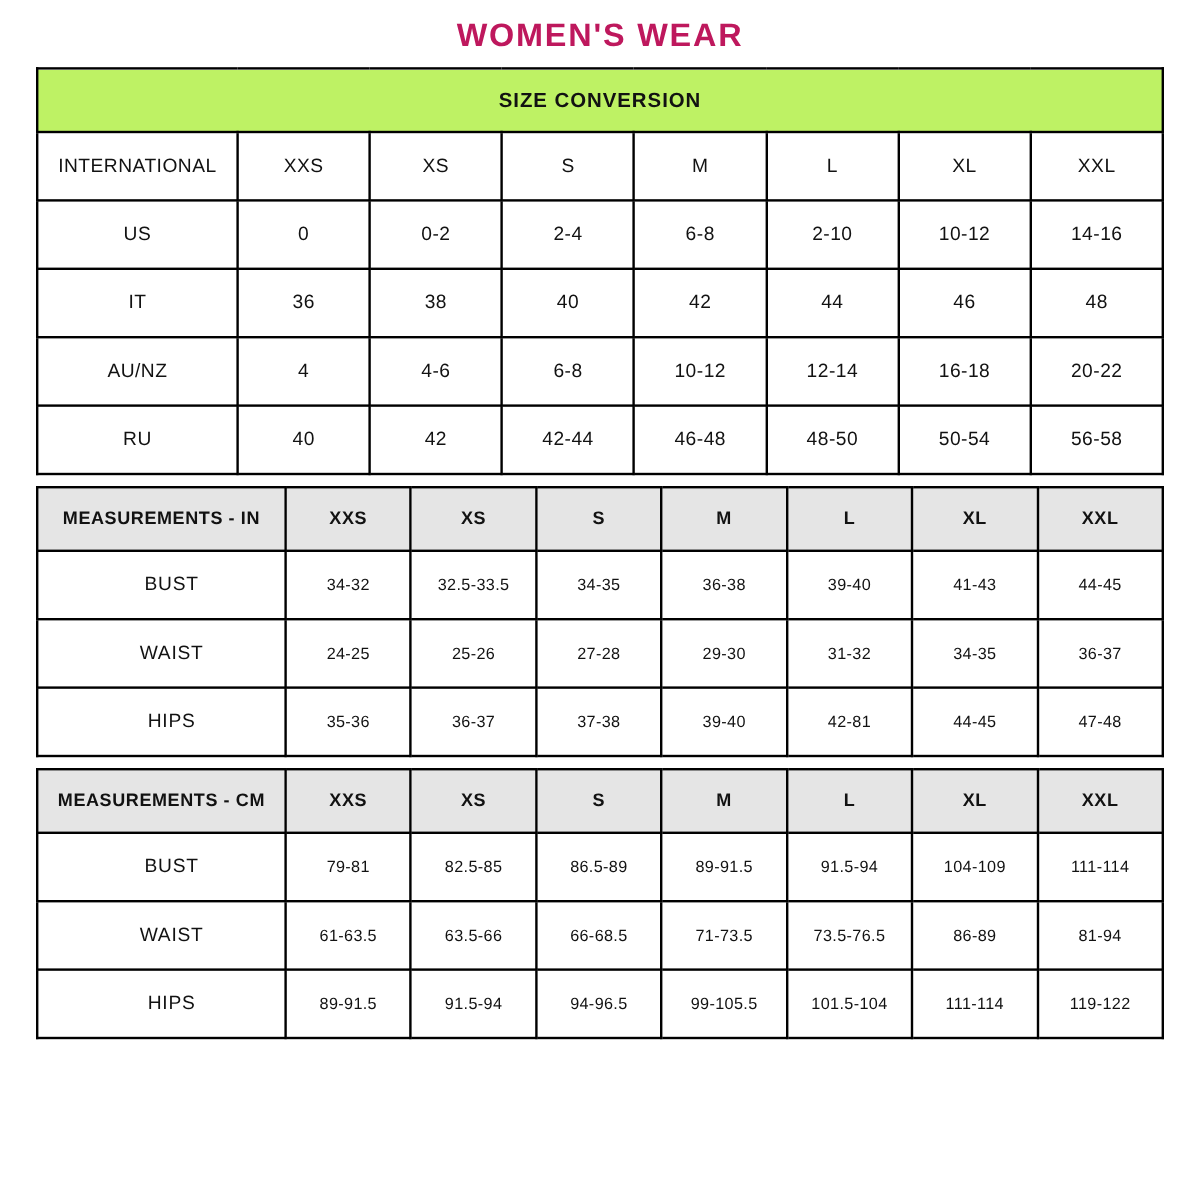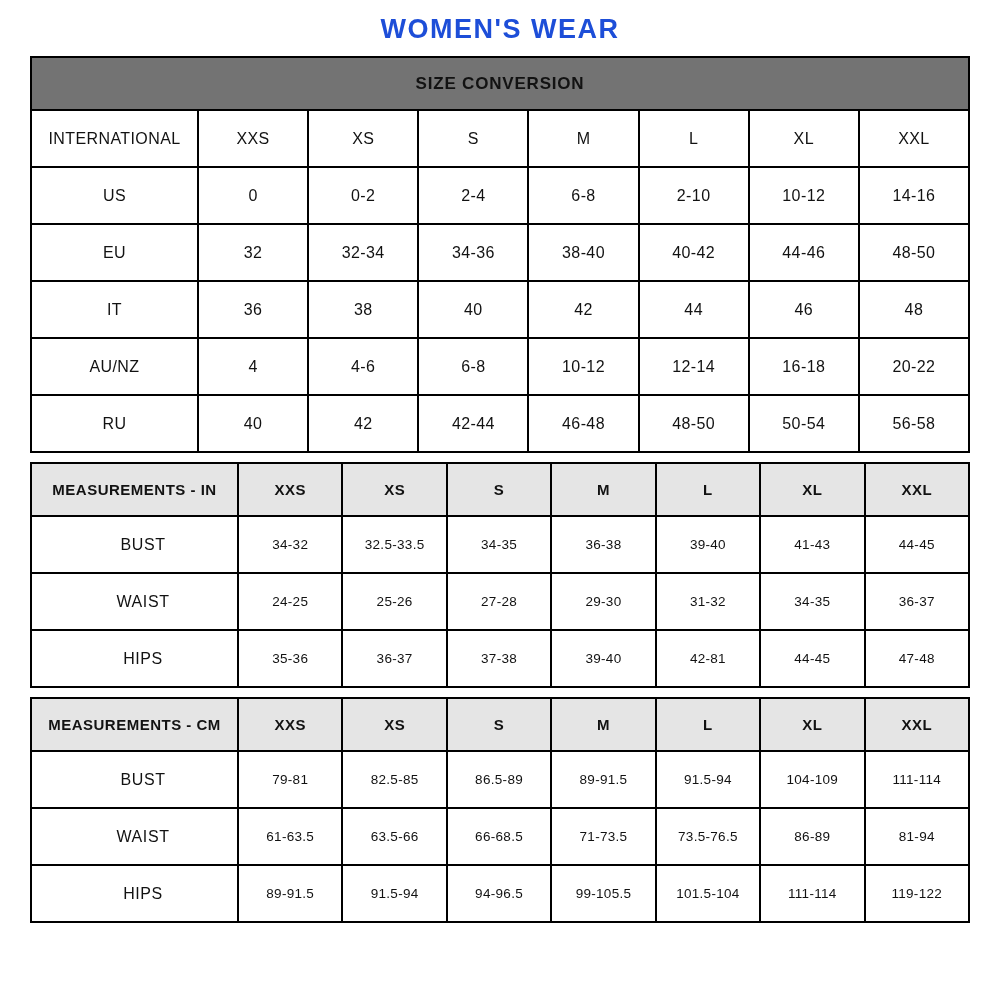--- a/index.html
+++ b/index.html
@@ -15,40 +15,40 @@
   .wrap {
     padding: 10px 30px 0 30px;
     box-sizing: border-box;
   }
   .page-title {
     text-align: center;
     font-size: 27px;
     font-weight: 700;
     letter-spacing: 1.5px;
     margin: 4px 0 11px 0;
-    color: #1d4ed8;
+    color: #be185d;
   }
   table {
     width: 940px;
     border-collapse: collapse;
     table-layout: fixed;
     margin: 0 0 9px 0;
   }
   td, th {
     border: 2px solid #000000;
     text-align: center;
     vertical-align: middle;
     padding: 0;
     overflow: hidden;
     white-space: nowrap;
   }
   
   .t1 .table-title {
     height: 51px;
-    background: #737373;
+    background: #bef264;
     font-size: 17px;
     font-weight: 700;
     letter-spacing: 0.8px;
   }
   .t1 td {
     height: 55px;
     font-size: 16px;
     font-weight: 400;
     letter-spacing: 0.4px;
     border-radius: 22px;
@@ -109,30 +109,20 @@
         <td>US</td>
         <td>0</td>
         <td>0-2</td>
         <td>2-4</td>
         <td>6-8</td>
         <td>2-10</td>
         <td>10-12</td>
         <td>14-16</td>
       </tr>
       <tr>
-        <td>EU</td>
-        <td>32</td>
-        <td>32-34</td>
-        <td>34-36</td>
-        <td>38-40</td>
-        <td>40-42</td>
-        <td>44-46</td>
-        <td>48-50</td>
-      </tr>
-      <tr>
         <td>IT</td>
         <td>36</td>
         <td>38</td>
         <td>40</td>
         <td>42</td>
         <td>44</td>
         <td>46</td>
         <td>48</td>
       </tr>
       <tr>

